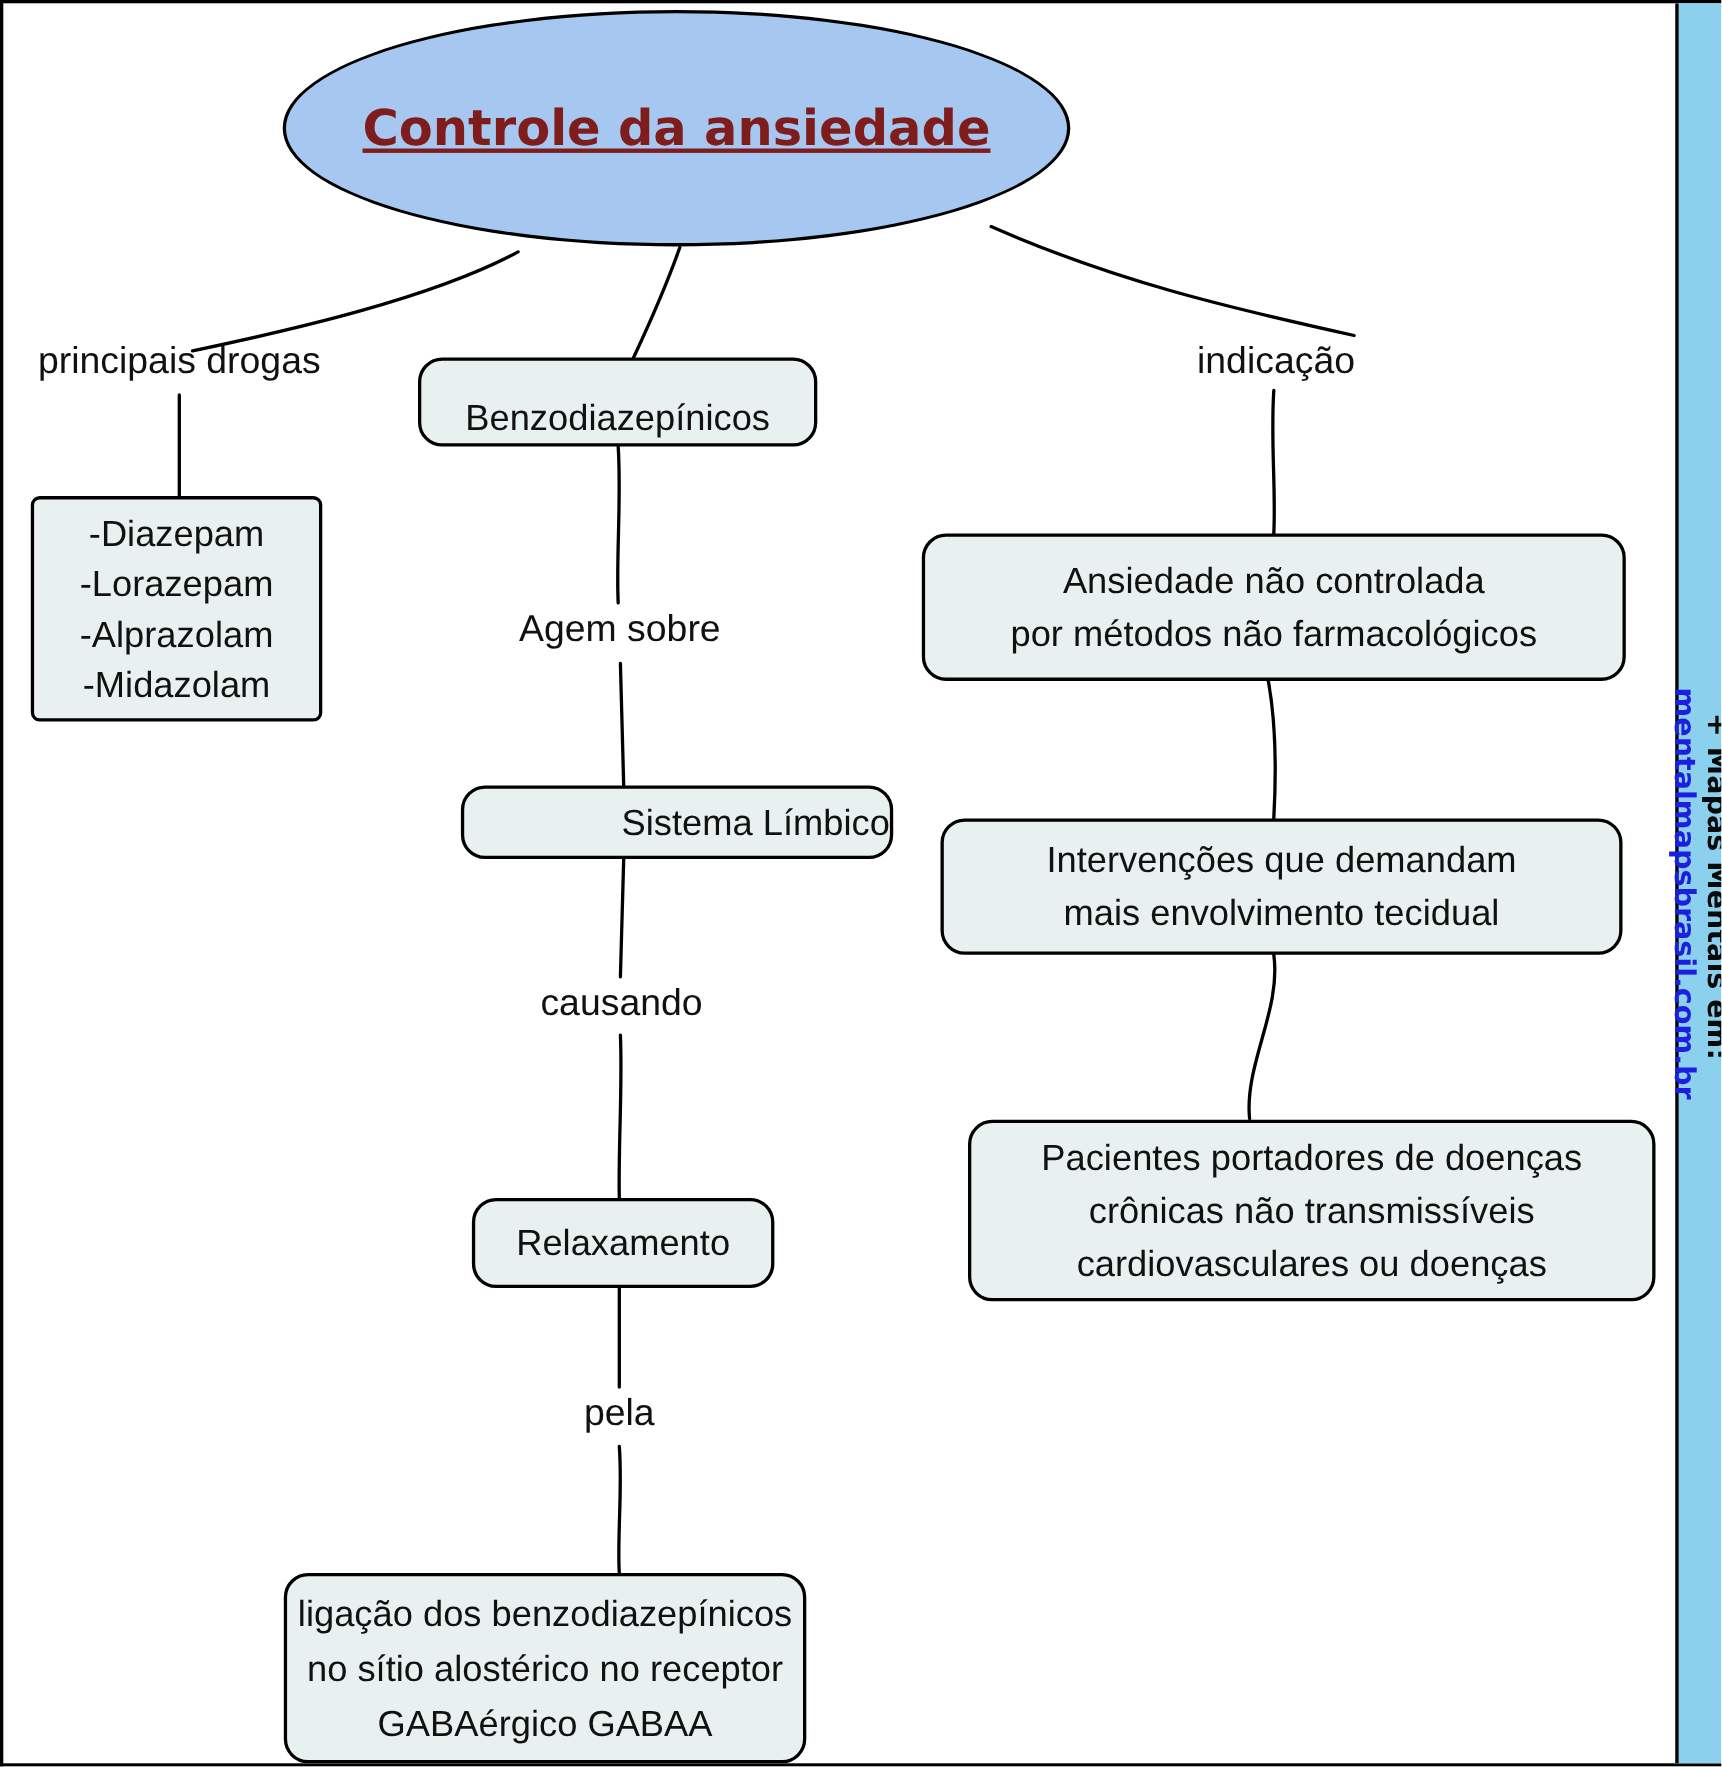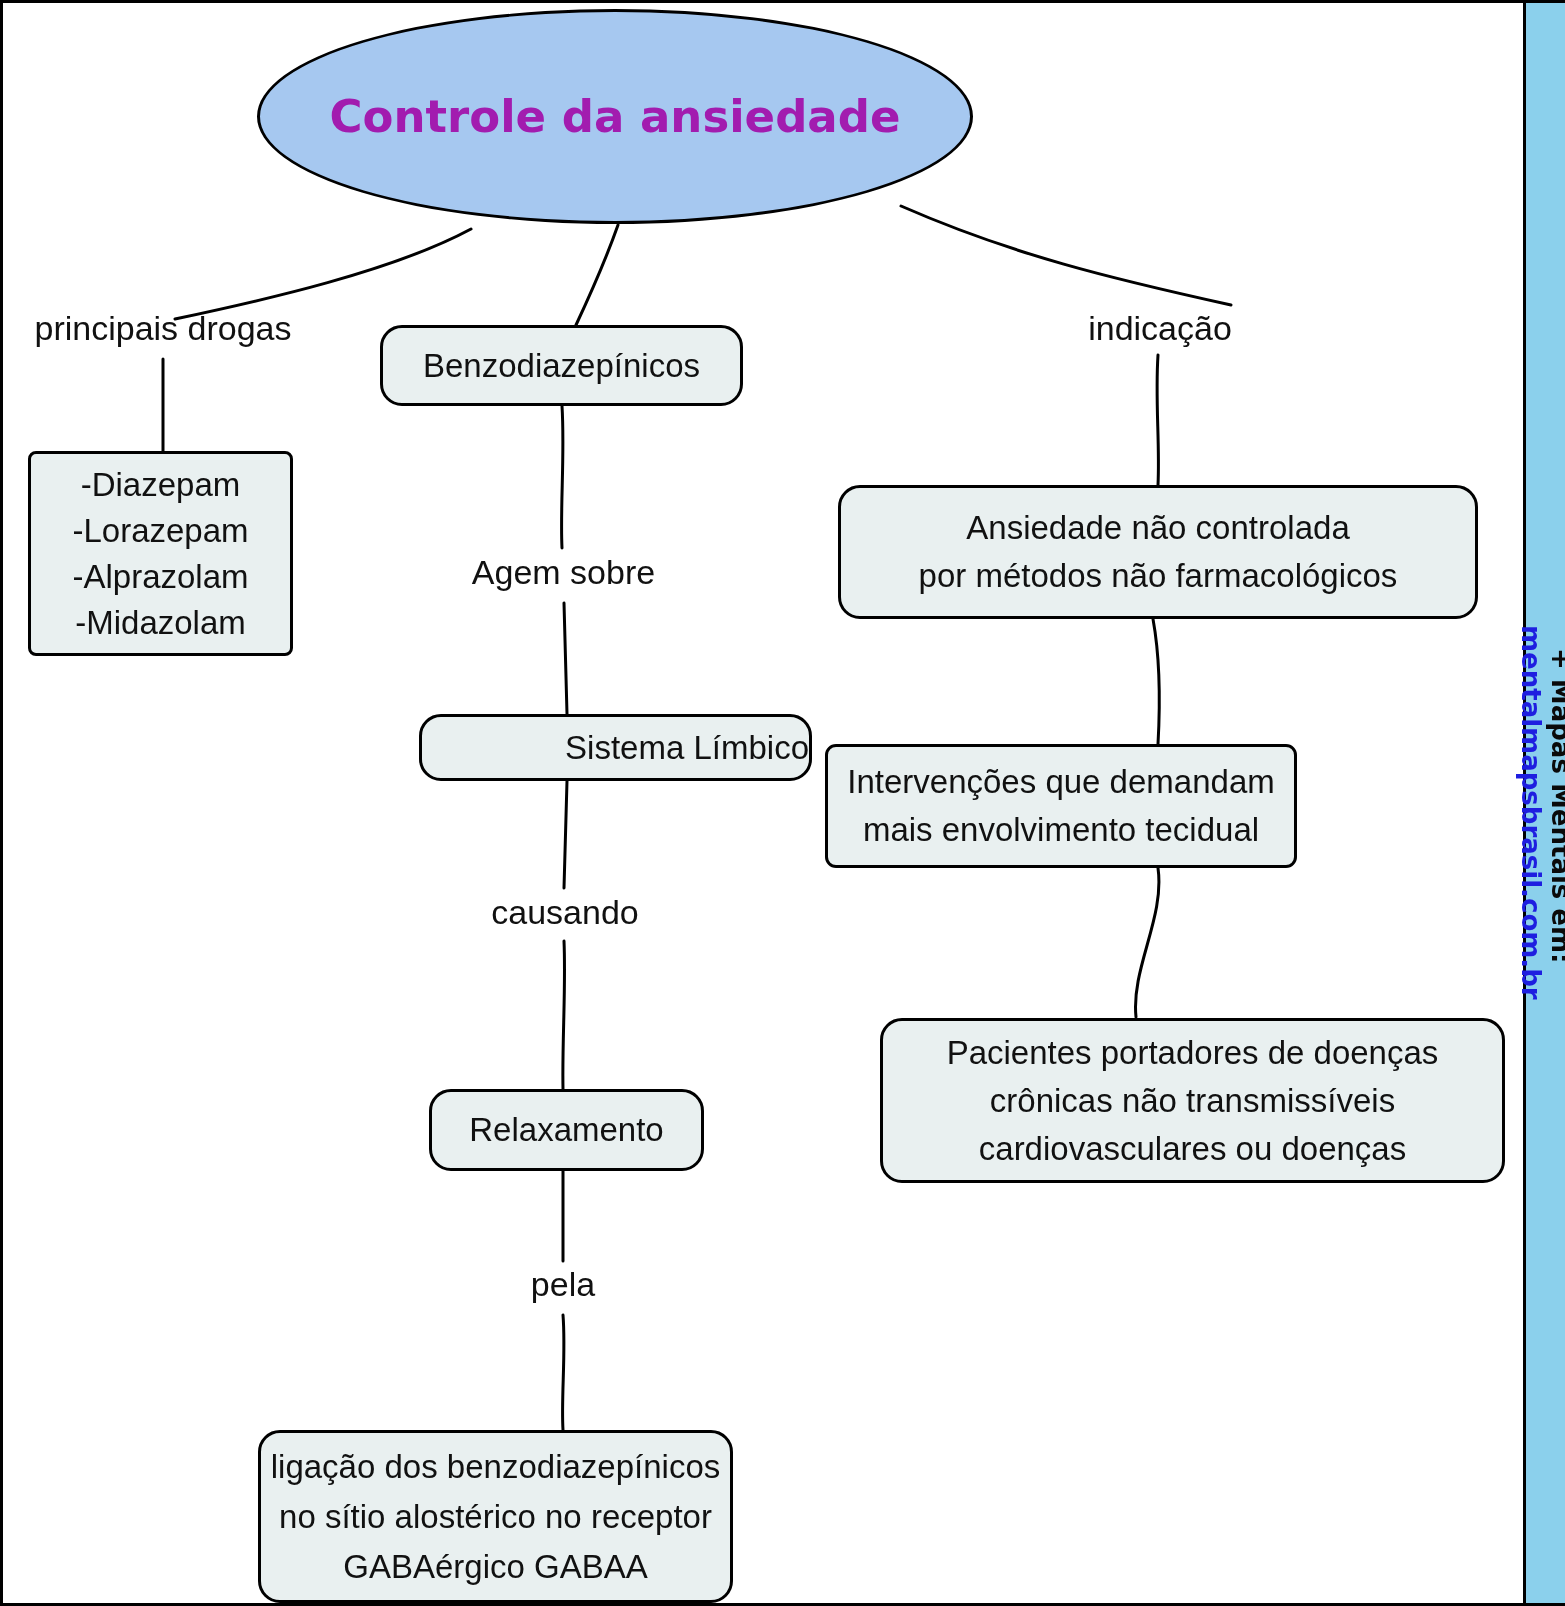--- a/index.html
+++ b/index.html
@@ -38,21 +38,22 @@
     box-sizing: border-box;
     display: flex;
     align-items: center;
     justify-content: center;
   }
   .root-ellipse .title {
     font-family: "DejaVu Sans", sans-serif;
     font-weight: bold;
     font-size: 45px;
     letter-spacing: 0px;
-    color: #a21caf;
+    color: #7f1d1d;
+    text-decoration: underline;
   }
   .node {
     position: absolute;
     background: var(--node-fill, #e9f0f0);
     border: 3px solid #000;
     border-radius: 22px;
     box-sizing: border-box;
     display: flex;
     flex-direction: column;
     align-items: center;
@@ -63,27 +64,27 @@
     color: #111;
   }
   .node.small-lh { line-height: 48px; }
   .edge-label {
     position: absolute;
     text-align: center;
     font-size: 34px;
     color: #111;
     white-space: nowrap;
   }
-  .n-benzo      { left: 377px;  top: 322px;  width: 363px; height: 81px; }
+  .n-benzo      { left: 377px;  top: 322px;  width: 363px; height: 81px; justify-content: flex-end; }
   .n-drugs      { left: 25px;   top: 448px;  width: 265px; height: 205px; border-radius: 8px; }
   .n-sistema    { left: 416px;  top: 711px;  width: 393px; height: 67px; align-items: flex-end; }
   .n-relax      { left: 426px;  top: 1086px; width: 275px; height: 82px; }
   .n-ligacao    { left: 255px;  top: 1427px; width: 475px; height: 173px; line-height: 50px; }
   .n-ansiedade  { left: 835px;  top: 482px;  width: 640px; height: 134px; }
-  .n-interven   { left: 822px;  top: 741px;  width: 472px; height: 124px; border-radius: 11px; }
+  .n-interven   { left: 852px;  top: 741px;  width: 620px; height: 124px; }
   .n-pacientes  { left: 877px;  top: 1015px; width: 625px; height: 165px; }
   .lab-principais { left: 0px;    top: 306px; width: 320px; }
   .lab-indicacao  { left: 1057px; top: 306px; width: 200px; }
   .lab-agem       { left: 438px;  top: 550px; width: 245px; }
   .lab-causando   { left: 460px;  top: 890px; width: 204px; }
   .lab-pela       { left: 505px;  top: 1262px; width: 110px; }
   .banner {
     position: absolute;
     right: 0; top: 0;
     width: 42px; height: 1606px;

